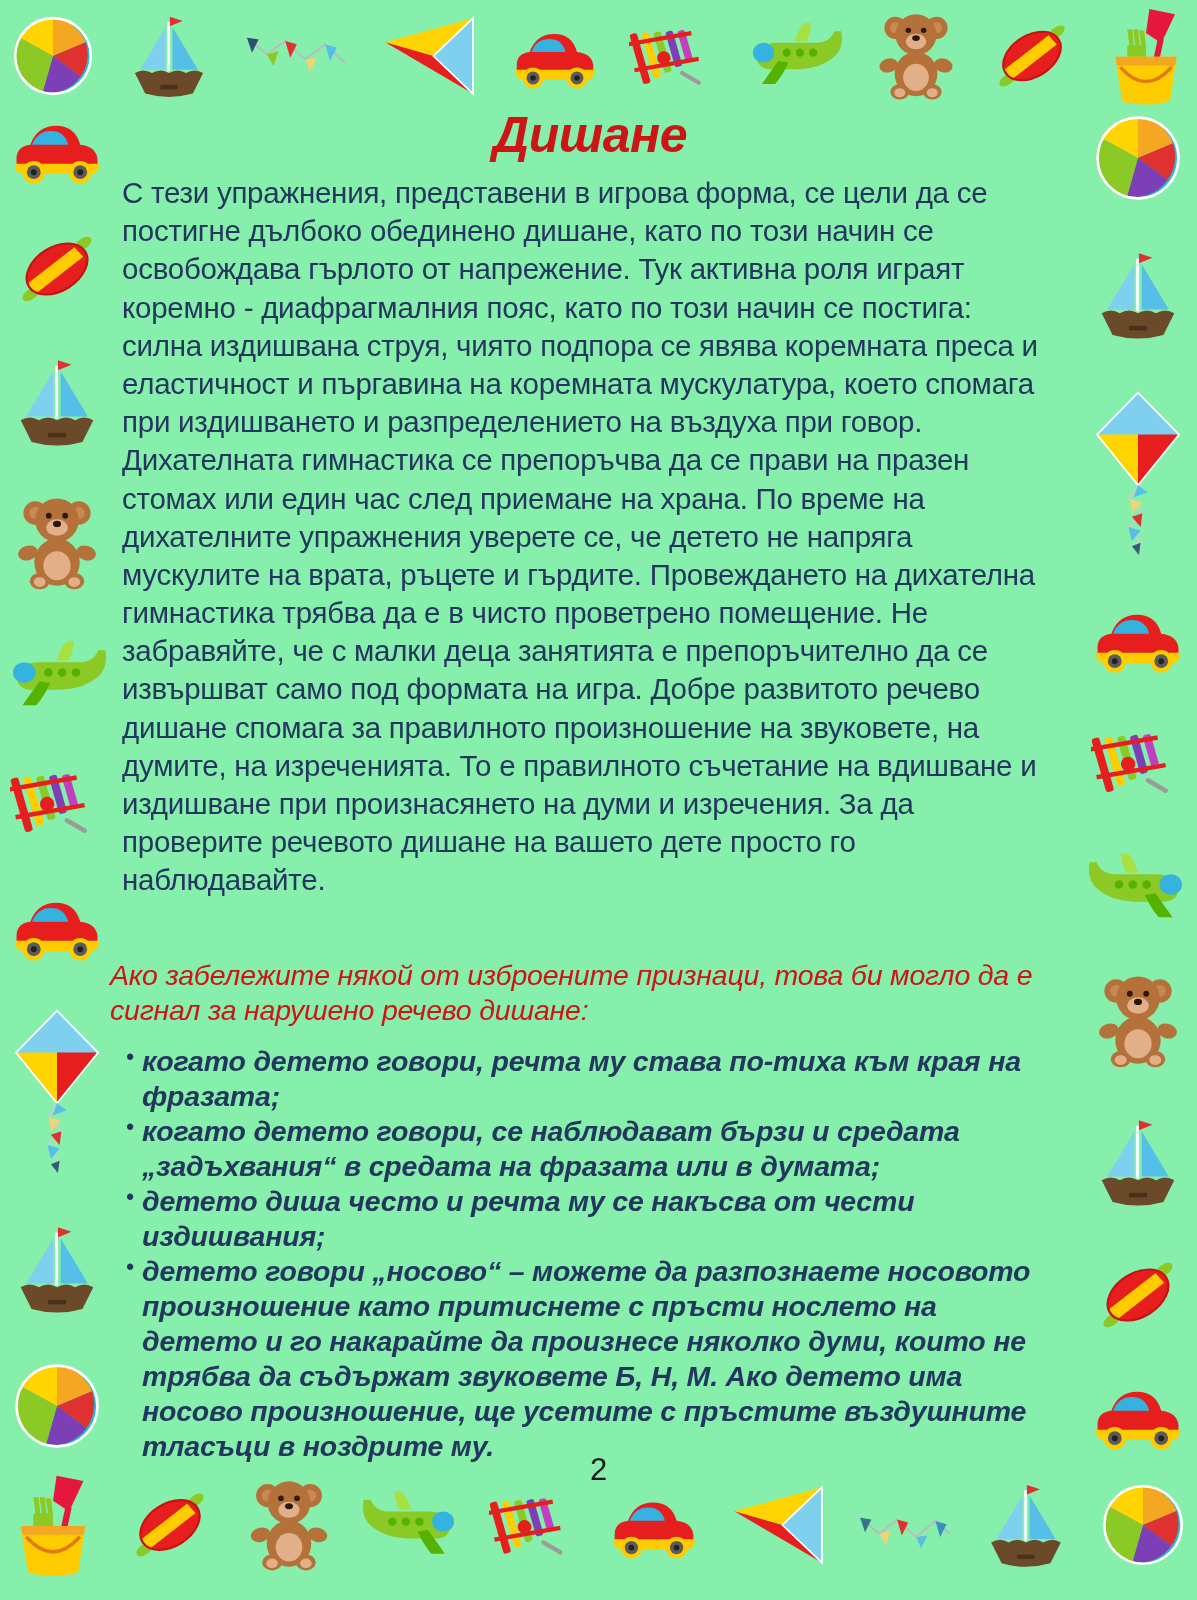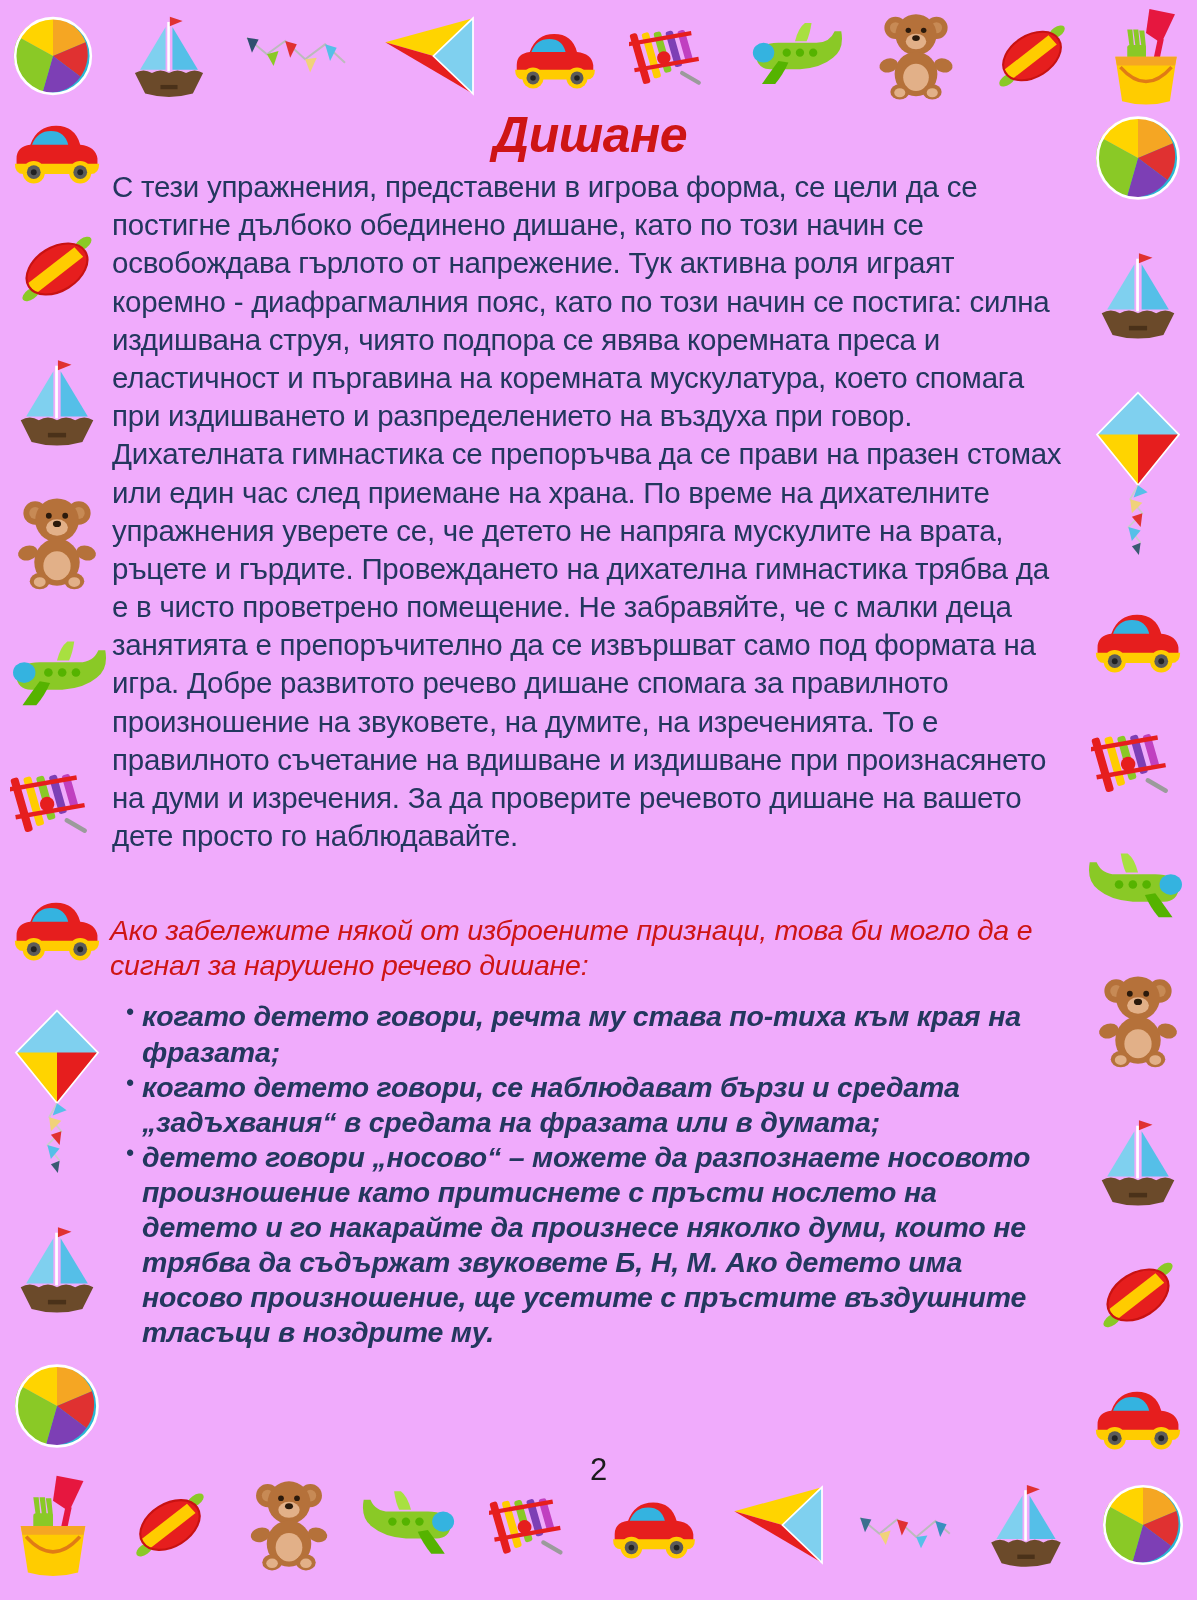--- a/index.html
+++ b/index.html
@@ -5,21 +5,21 @@
 <style>
   html, body {
     margin: 0;
     padding: 0;
     background: #ffffff;
   }
   #page {
     position: relative;
     width: 1197px;
     height: 1600px;
-    background: #f0abfc;
+    background: #86efac;
     overflow: hidden;
     font-family: "Liberation Sans", "DejaVu Sans", sans-serif;
   }
 
   
   .toy-strip {
     position: absolute;
     display: flex;
     align-items: center;
     justify-content: space-between;
@@ -64,21 +64,21 @@
     font-weight: bold;
     font-style: italic;
     line-height: 1.16;
     margin: 0 0 6px 0;
     letter-spacing: -0.3px;
   }
   .body-par {
     color: #23375E;
     font-size: 29.5px;
     line-height: 1.295;
-    margin: 2px;
+    margin: 12px;
     letter-spacing: -0.25px;
   }
   .warn-head {
     color: #CE1515;
     font-size: 28.5px;
     font-weight: normal;
     font-style: italic;
     line-height: 1.23;
     margin: 58px 0 0 0;
     letter-spacing: -0.2px;
@@ -674,19 +674,20 @@
     <h1 class="doc-title">Дишане</h1>
 
 
     <p class="body-par">С тези упражнения, представени в игрова форма, се цели да се постигне дълбоко обединено дишане, като по този начин се освобождава гърлото от напрежение. Тук активна роля играят коремно - диафрагмалния пояс, като по този начин се постига: силна издишвана струя, чиято подпора се явява коремната преса и еластичност и пъргавина на коремната мускулатура, което спомага при издишването и разпределението на въздуха при говор. Дихателната гимнастика се препоръчва да се прави на празен стомах или един час след приемане на храна. По време на дихателните упражнения уверете се, че детето не напряга мускулите на врата, ръцете и гърдите. Провеждането на дихателна гимнастика трябва да е в чисто проветрено помещение. Не забравяйте, че с малки деца занятията е препоръчително да се извършват само под формата на игра. Добре развитото речево дишане спомага за правилното произношение на звуковете, на думите, на изреченията. То е правилното съчетание на вдишване и издишване при произнасянето на думи и изречения. За да проверите речевото дишане на вашето дете просто го наблюдавайте.</p>
 
     <p class="warn-head">Ако забележите някой от изброените признаци, това би могло да е сигнал за нарушено речево дишане:</p>
 
     <ul class="sign-list">
       <li>когато детето говори, речта му става по-тиха към края на фразата;</li>
       <li>когато детето говори, се наблюдават бързи и средата „задъхвания“ в средата на фразата или в думата;</li>
+      <li>детето диша често и речта му се накъсва от чести издишвания;</li>
       <li>детето говори „носово“ – можете да разпознаете носовото произношение като притиснете с пръсти нослето на детето и го накарайте да произнесе няколко думи, които не трябва да съдържат звуковете Б, Н, М. Ако детето има носово произношение, ще усетите с пръстите въздушните тласъци в ноздрите му.</li>
     </ul>
   </div>
 
   <div class="page-number">2</div>
 
 </div>
 
 </body></html>

